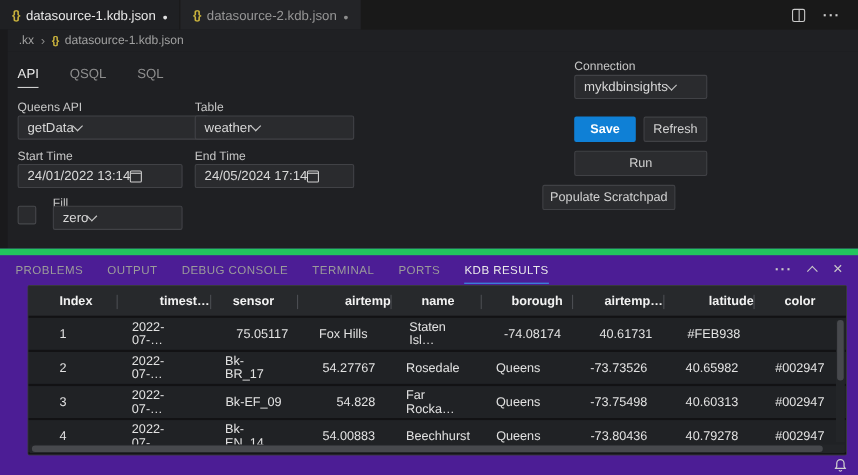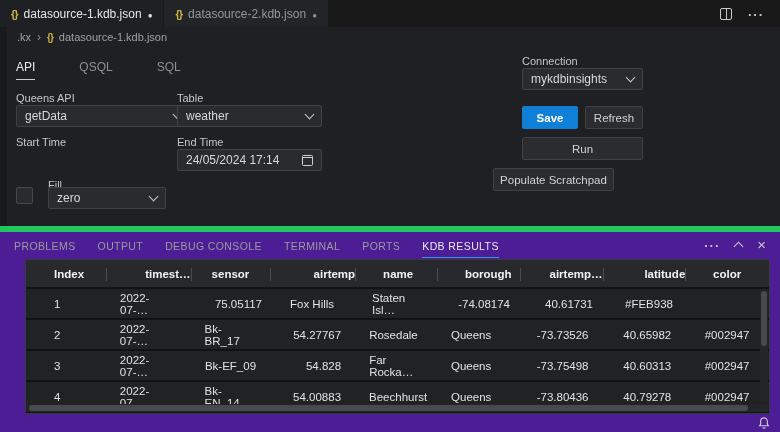--- a/index.html
+++ b/index.html
@@ -23,26 +23,26 @@
 
   
   .left-strip { position:absolute; left:0; top:27px; bottom:0; width:7px; background:#1a1a1c; }
   .breadcrumb { position:absolute; top:27px; left:7px; right:0; height:20px; background:#1f2023;
                 display:flex; align-items:center; gap:6px; padding-left:10px; font-size:11px; color:#a0a0a0; }
   .crumb-sep::before { content:"›"; color:#8a8a8a; font-size:12px; }
   .breadcrumb .json-icon { font-size:10px; }
 
   
   .editor { position:absolute; top:47px; left:7px; right:0; height:179px; background:#1f2023; }
-  .qtabs { position:absolute; left:9px; top:13px; display:flex; gap:44px; font-size:12px; color:#8f8f8f; }
+  .qtabs { position:absolute; left:9px; top:13px; display:flex; gap:28px; font-size:12px; color:#8f8f8f; }
   .qtab { padding-bottom:5px; border-bottom:1.5px solid transparent; }
   .qtab.active { color:#eaeaea; border-bottom-color:#cfcfcf; }
   .f-label { position:absolute; font-size:11px; color:#c6c6c6; }
   .dd, .dt-input { position:absolute; height:22px; background:#2a2b2e; border:1px solid #414246; border-radius:2px;
-        color:#d8d8d8; font-size:12px; display:flex; align-items:center; justify-content:space-between; padding:0 8px; }
+        color:#d8d8d8; font-size:12px; display:flex; align-items:center; padding:0 8px; }
   .chev-down { width:7px; height:7px; border-right:1.4px solid #c8c8c8; border-bottom:1.4px solid #c8c8c8;
                transform:rotate(45deg); margin-top:-4px; }
   .cal-icon { width:11px; height:11px; border:1.3px solid #d0d0d0; border-radius:1.5px; position:relative; }
   .cal-icon::before { content:""; position:absolute; left:0; right:0; top:1.5px; height:1.3px; background:#d0d0d0; }
   .checkbox { position:absolute; left:9px; top:140px; width:17px; height:17px; background:#2a2b2e;
               border:1px solid #47484c; border-radius:2px; }
   .btn { position:absolute; display:flex; align-items:center; justify-content:center; height:23px;
          font-size:11.5px; border-radius:2px; background:#2b2c2f; border:1px solid #404145; color:#d2d2d2; cursor:default; }
   .btn.primary { border:none; color:#ffffff; font-weight:bold; }
 
@@ -118,20 +118,24 @@
       <span class="chev-down"></span>
     </div>
 
     <span class="f-label" style="left:170px; top:45px;">Table</span>
     <div class="dd" style="left:170px; top:58px; width:145px;">
       <span>weather</span>
       <span class="chev-down"></span>
     </div>
 
     <span class="f-label" style="left:9px; top:89px;">Start Time</span>
+    <div class="dt-input" style="left:9px; top:102px; width:150px;">
+      <span>24/01/2022  13:14</span>
+      <span class="cal-icon"></span>
+    </div>
 
     <span class="f-label" style="left:170px; top:89px;">End Time</span>
     <div class="dt-input" style="left:170px; top:102px; width:145px;">
       <span>24/05/2024  17:14</span>
       <span class="cal-icon"></span>
     </div>
 
     <span class="f-label" style="left:41px; top:132px;">Fill</span>
     <span class="checkbox"></span>
     <div class="dd" style="left:41px; top:140px; width:118px;">

